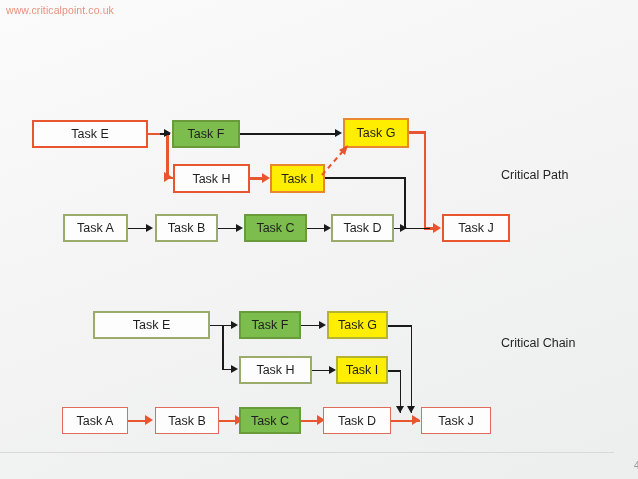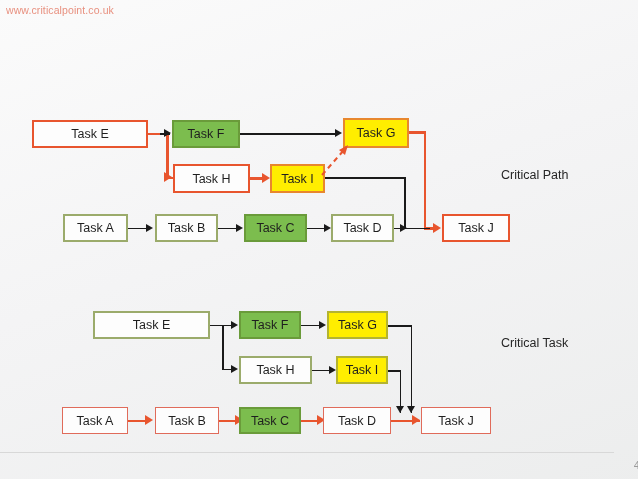--- a/index.html
+++ b/index.html
@@ -285,21 +285,21 @@
   <div class="node n-salmon" style="left:323px; top:407px; width:68px; height:27px;">
     <span>Task D</span>
   </div>
   <div class="seg red h2" style="left:391px; top:419.5px; width:29px;"></div>
   <div class="arrow right redbig" style="left:412px; top:415px;"></div>
 
   <div class="node n-salmon" style="left:421px; top:407px; width:70px; height:27px;">
     <span>Task J</span>
   </div>
 
-  <div class="group-label" style="left:501px; top:336px;">Critical Task</div>
+  <div class="group-label" style="left:501px; top:336px;">Critical Chain</div>
 
   <div class="footer-rule"></div>
   <div class="page-number">49</div>
 
   <div class="right-strip-sep"></div>
   <div class="right-strip">
     
   </div>
 
 </div>

